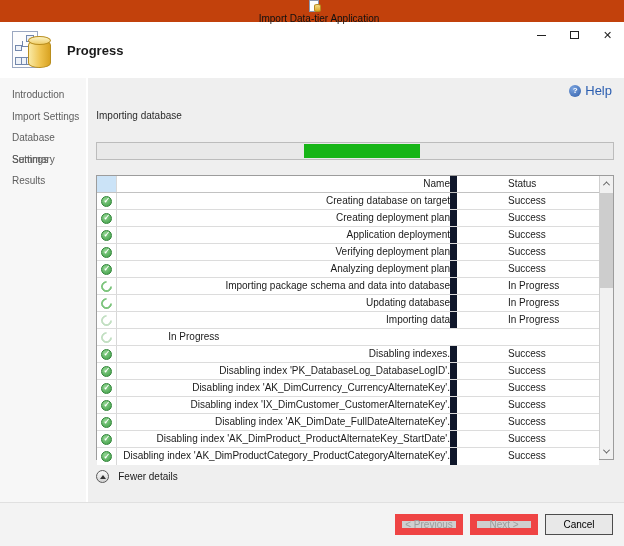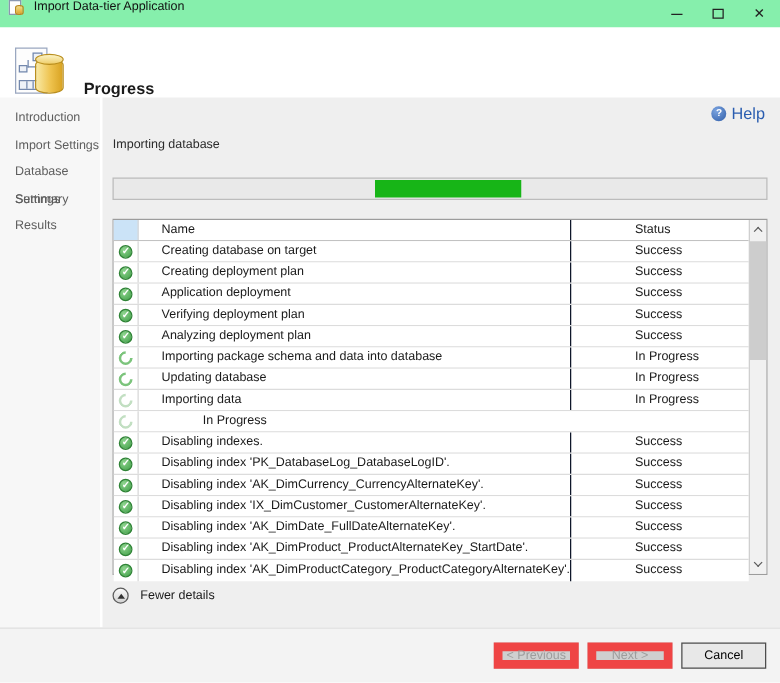--- a/index.html
+++ b/index.html
@@ -7,33 +7,33 @@
   body {
     font-family: "Liberation Sans", sans-serif;
     background:#ffffff;
     color:#000;
     overflow:hidden;
     position:relative;
   }
   .window { position:absolute; inset:0; background:#fff; }
 
   
-  .titlebar { height:22px; display:flex; align-items:flex-start; padding-left:7px; background:#86efac; }
+  .titlebar { height:22px; display:flex; align-items:center; padding-left:7px; background:#c2410c;flex-direction:column; }
   .app-icon { width:13px; height:13px; position:relative; flex:0 0 auto; }
   .app-icon .doc { position:absolute; left:0; top:0; width:10px; height:12px; background:#fdfdfd; border:1px solid #8a97b0; }
   .app-icon .blob { position:absolute; left:5px; top:4px; width:7px; height:8px; background:linear-gradient(#f4dd86,#dda62a); border:1px solid #b8891d; border-radius:3px/2px; }
   .title-text { font-size:10px; margin-left:7px; color:#111; }
   .win-controls { margin-left:auto; display:flex; height:22px; }
   .win-btn { width:33px; height:22px; display:flex; align-items:center; justify-content:center; color:#222; font-size:10px; cursor:default; }
   .glyph-min { width:9px; height:1px; background:#222; display:block; }
   .glyph-max { width:9px; height:8px; border:1px solid #222; display:block; }
   .glyph-close { font-size:11px; line-height:11px; }
 
   
-  .wiz-header { height:56px; background:#fff; display:flex; align-items:flex-end; }
+  .wiz-header { height:56px; background:#fff; display:flex; align-items:center; }
   .wiz-icon { width:42px; height:42px; position:relative; margin-left:11px; flex:0 0 auto; }
   .sheet { position:absolute; left:1px; top:2px; width:26px; height:37px; background:#fdfdfd; border:1px solid #9aa7c0; }
   .sheet .sq-a { position:absolute; left:13px; top:3px; width:8px; height:7px; border:1px solid #7388ad; background:#eef2f8; }
   .sheet .sq-b { position:absolute; left:2px; top:13px; width:7px; height:6px; border:1px solid #7388ad; background:#eef2f8; }
   .sheet .ln-1 { position:absolute; left:9px; top:9px; width:8px; height:6px; border-left:1px solid #7388ad; border-bottom:1px solid #7388ad; }
   .sheet .grid-b { position:absolute; left:2px; top:25px; width:16px; height:8px; border:1px solid #7388ad; background:
       linear-gradient(#eef2f8,#eef2f8); }
   .sheet .grid-b i { position:absolute; top:0; bottom:0; width:1px; background:#7388ad; display:block; }
   .sheet .grid-b i:nth-child(1){ left:5px; } .sheet .grid-b i:nth-child(2){ left:10px; }
   .cyl { position:absolute; left:17px; top:7px; width:23px; height:33px; }
@@ -57,21 +57,21 @@
   .progress-track { margin-top:21px; height:18px; background:#e9e9e9; border:1px solid #bcbcbc; position:relative; }
   .progress-seg { position:absolute; top:1px; bottom:1px; }
 
   
   .tbl { margin-top:15px; height:285px; background:#fff; border:1px solid #9c9c9c; display:flex; }
   .tbl-left { flex:1; display:flex; flex-direction:column; }
   .thead { height:17px; display:flex; border-bottom:1px solid #c2c2c2; background:#fff; flex:0 0 auto; }
   .thead .icon-cell { background:#cbe3f7; }
   .cell { font-size:10px; line-height:16px; white-space:nowrap; overflow:hidden; }
   .icon-cell { width:20px; flex:0 0 auto; border-right:1px solid #d8d8d8; display:flex; align-items:center; justify-content:center; }
-  .name-cell { flex:1; border-right:1px solid #0f172a; padding-left:18px; color:#1a1a1a; }
+  .name-cell { flex:1; border-right:7px solid #0f172a; padding-left:6px; color:#1a1a1a;text-align:right; }
   .status-cell { width:97px; flex:0 0 auto; padding-left:6px; color:#1a1a1a;margin-left:45px; }
   .tbody { flex:1; display:grid; grid-auto-rows:1fr; }
   .trow { display:flex; border-bottom:1px solid #dcdcdc; background:#fff; }
   .trow:last-child { border-bottom:none; }
 
   .ic { width:11px; height:11px; border-radius:50%; display:flex; align-items:center; justify-content:center; }
   .ic-success { background:radial-gradient(circle at 35% 30%, #8ed48e, #3f9e47); border:1px solid #2f8336; color:#fff; font-size:8px; font-weight:bold; line-height:1; }
   .ic-progress { border:2px solid #7cc47c; border-top-color:transparent; transform:rotate(45deg); }
   .ic-progress.light { border-color:#c2dfc2; border-top-color:transparent; }
 

